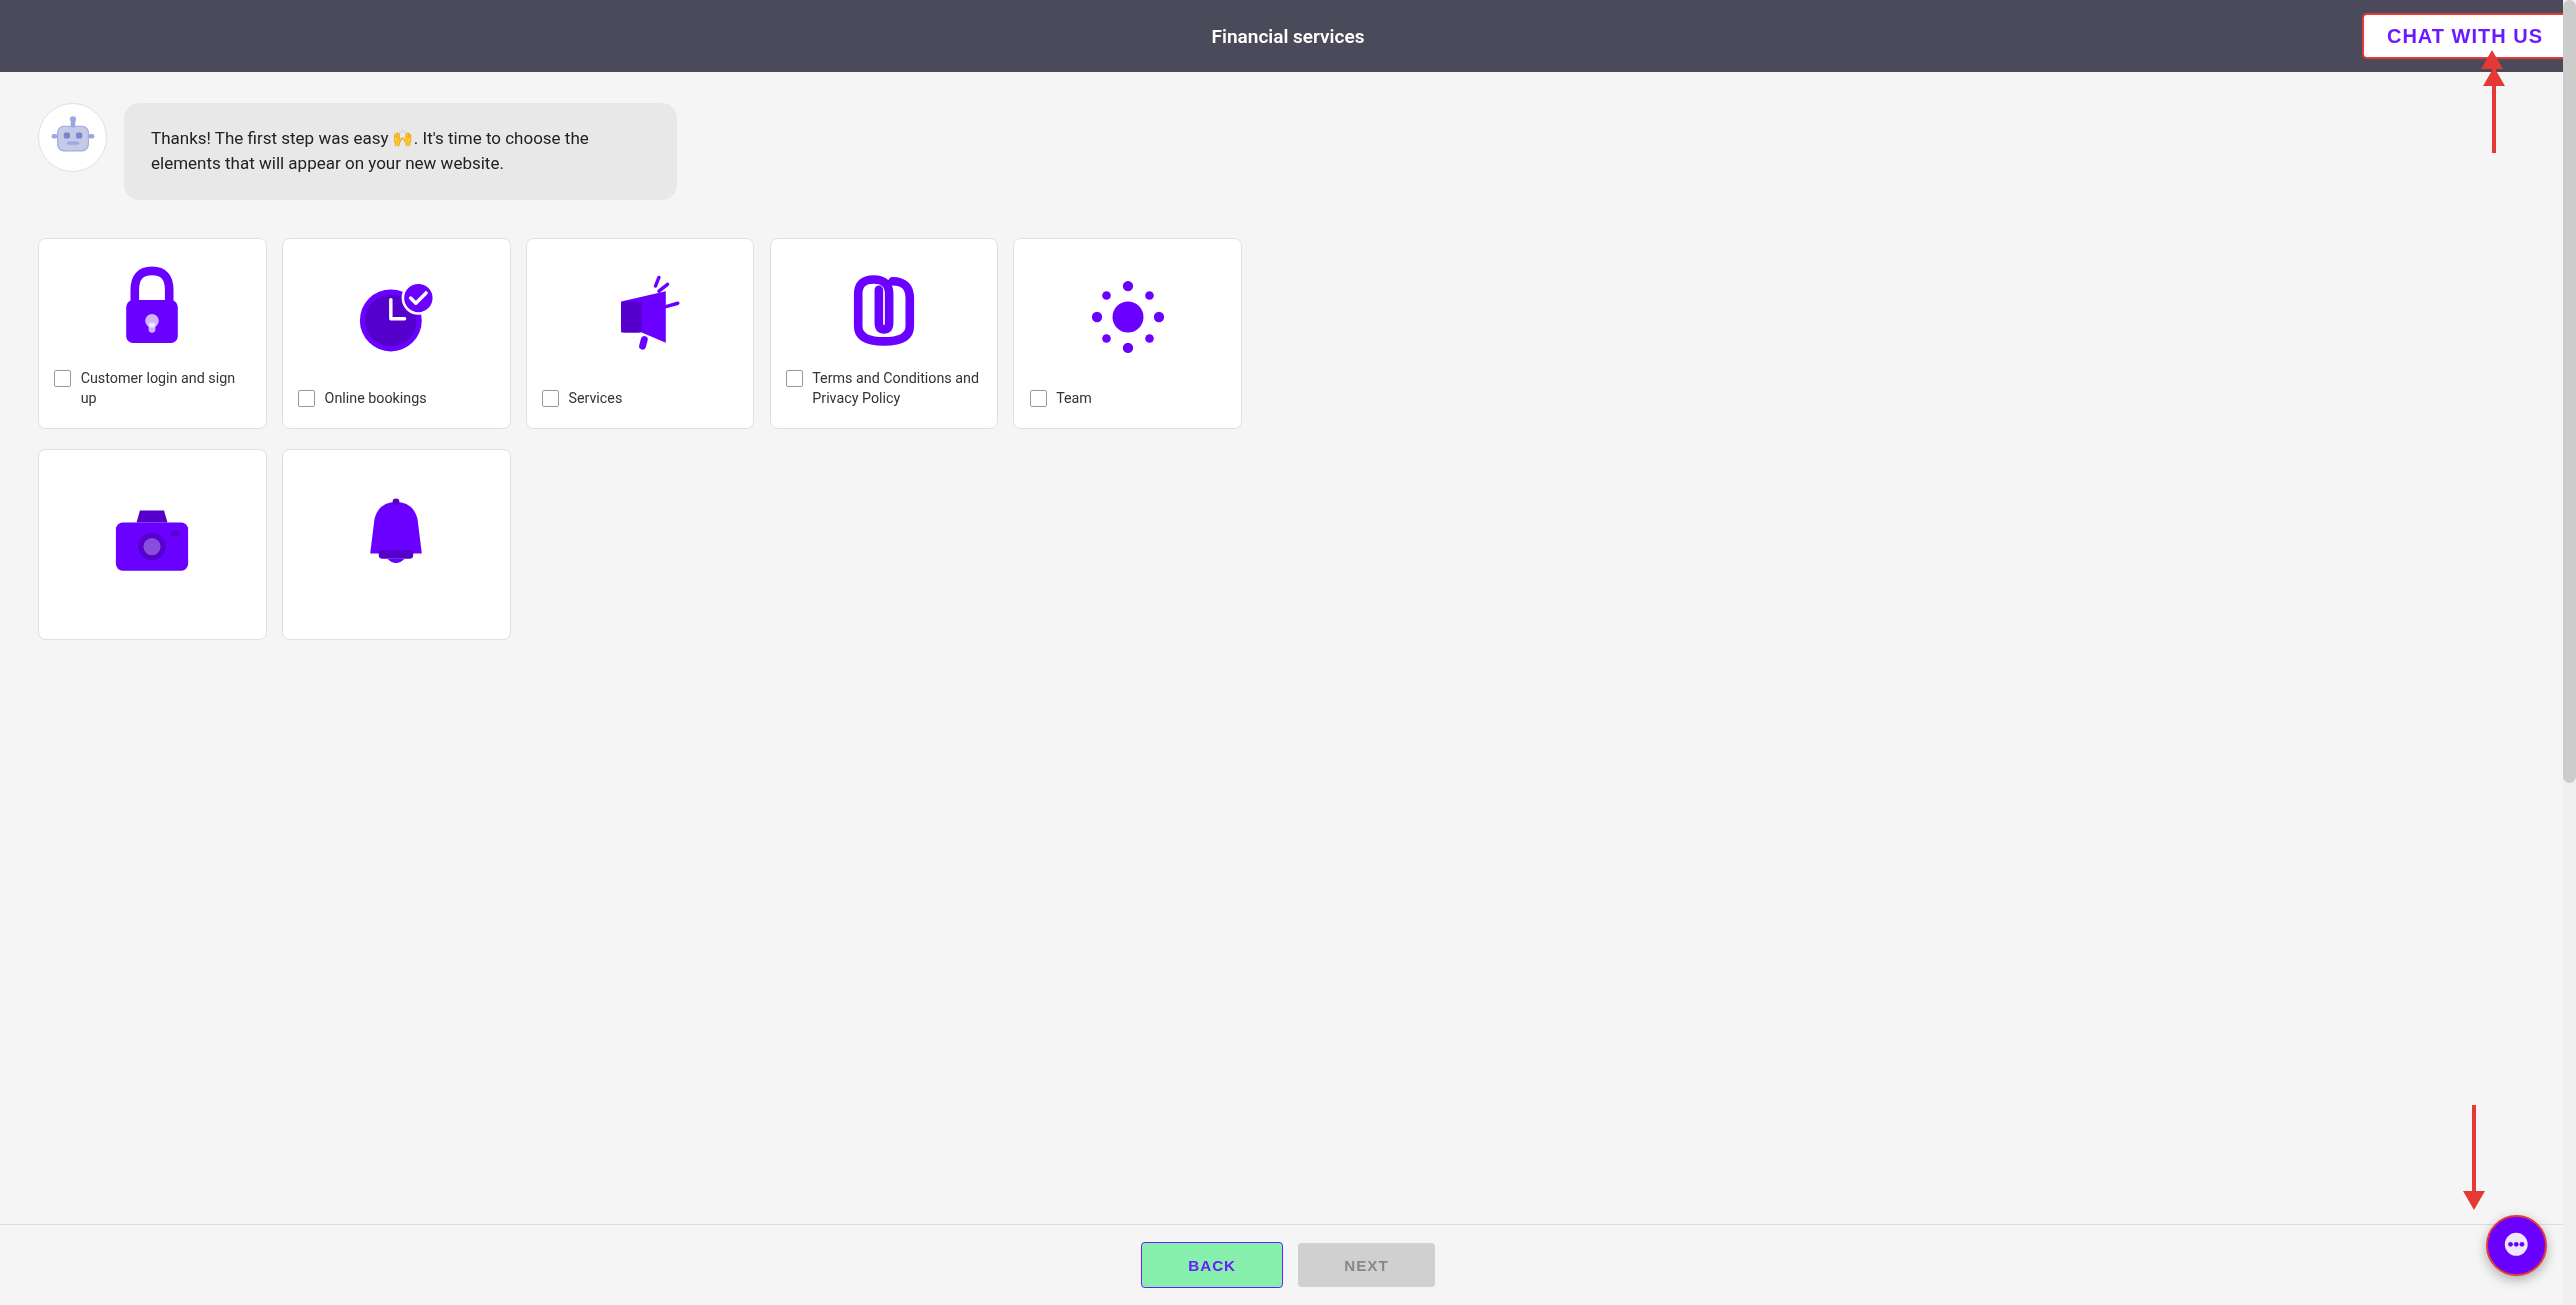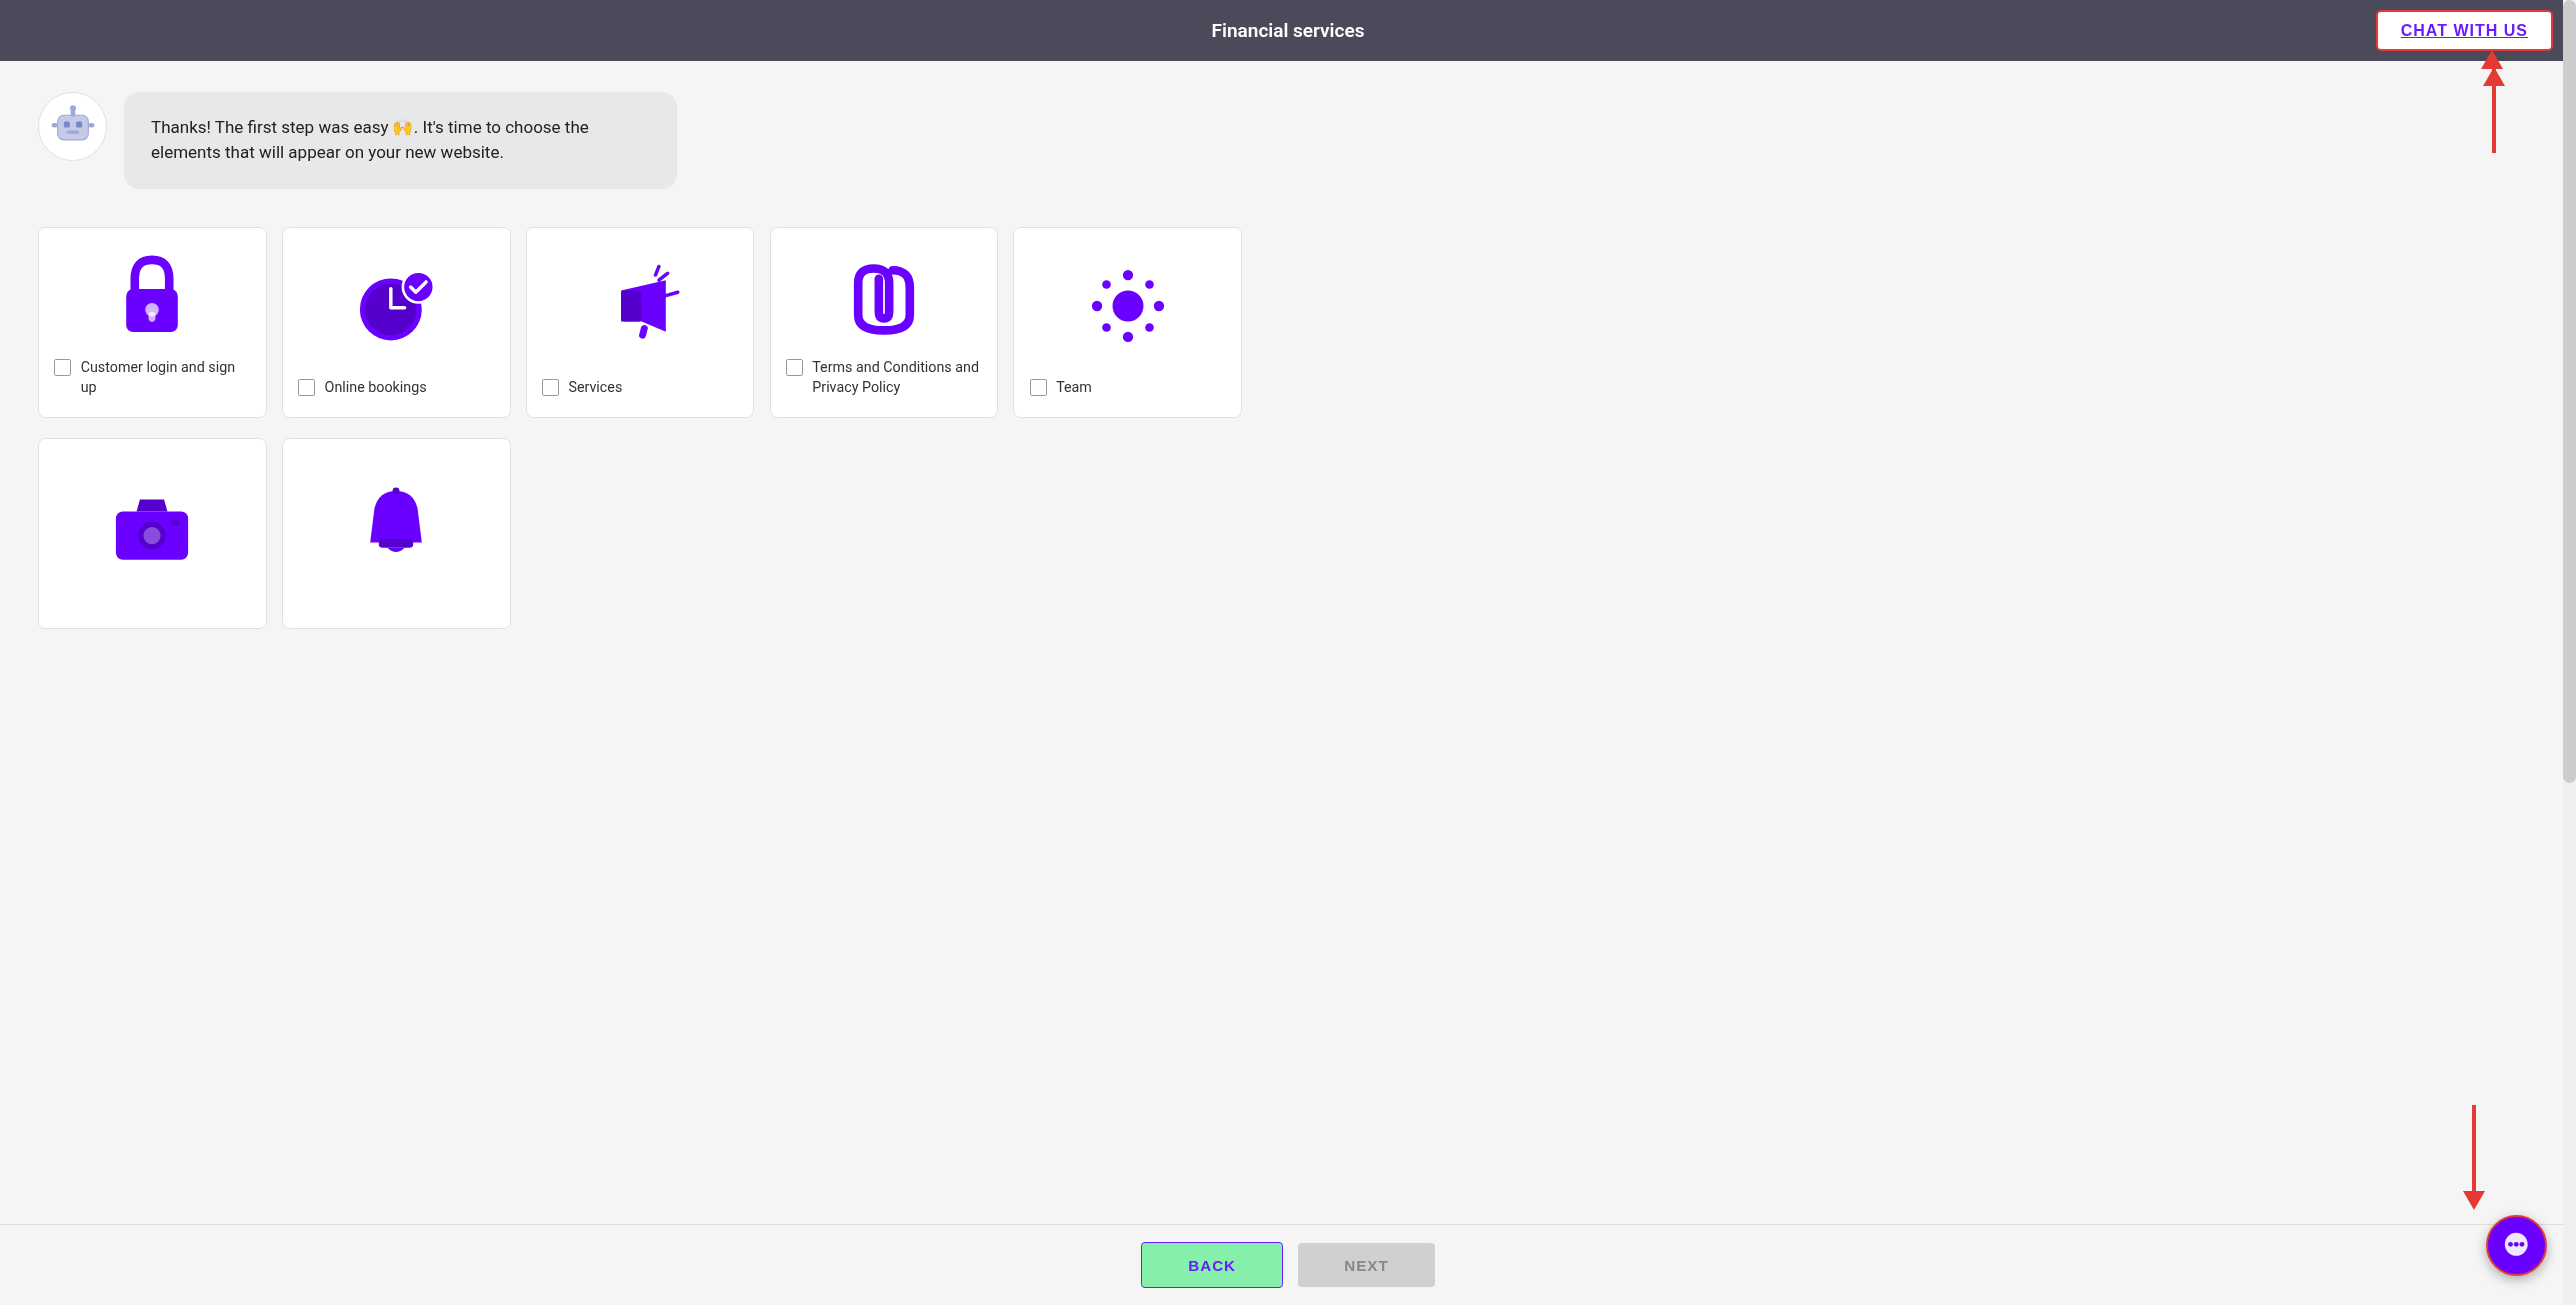--- a/index.html
+++ b/index.html
@@ -10,45 +10,44 @@
       position: relative;
       overflow-x: hidden;
     }
 
     
     .top-bar {
       display: flex;
       align-items: center;
       justify-content: space-between;
       background: #4a4a5a;
-      padding: 0 23px;
-      height: 61px;
+      padding: 0 8px;
+      height: 72px;
       position: relative;
     }
     .top-bar-title {
       color: #fff;
       font-size: 19px;
       font-weight: 600;
       position: absolute;
       left: 50%;
       transform: translateX(-50%);
     }
     .chat-btn {
       margin-left: auto;
       border: 2.4px solid #e53935;
       background: #fff;
       color: #6a1bff;
-      font-size: 16px;
+      font-size: 20px;
       font-weight: 700;
       letter-spacing: 1px;
       padding: 9.5px 23px;
       cursor: pointer;
       border-radius: 5px;
       position: relative;
-      text-decoration: underline;
     }
 
     
     .arrow-top {
       position: absolute;
       right: 84px;
       top: 67px;
       width: 0;
       height: 95px;
       z-index: 10;

